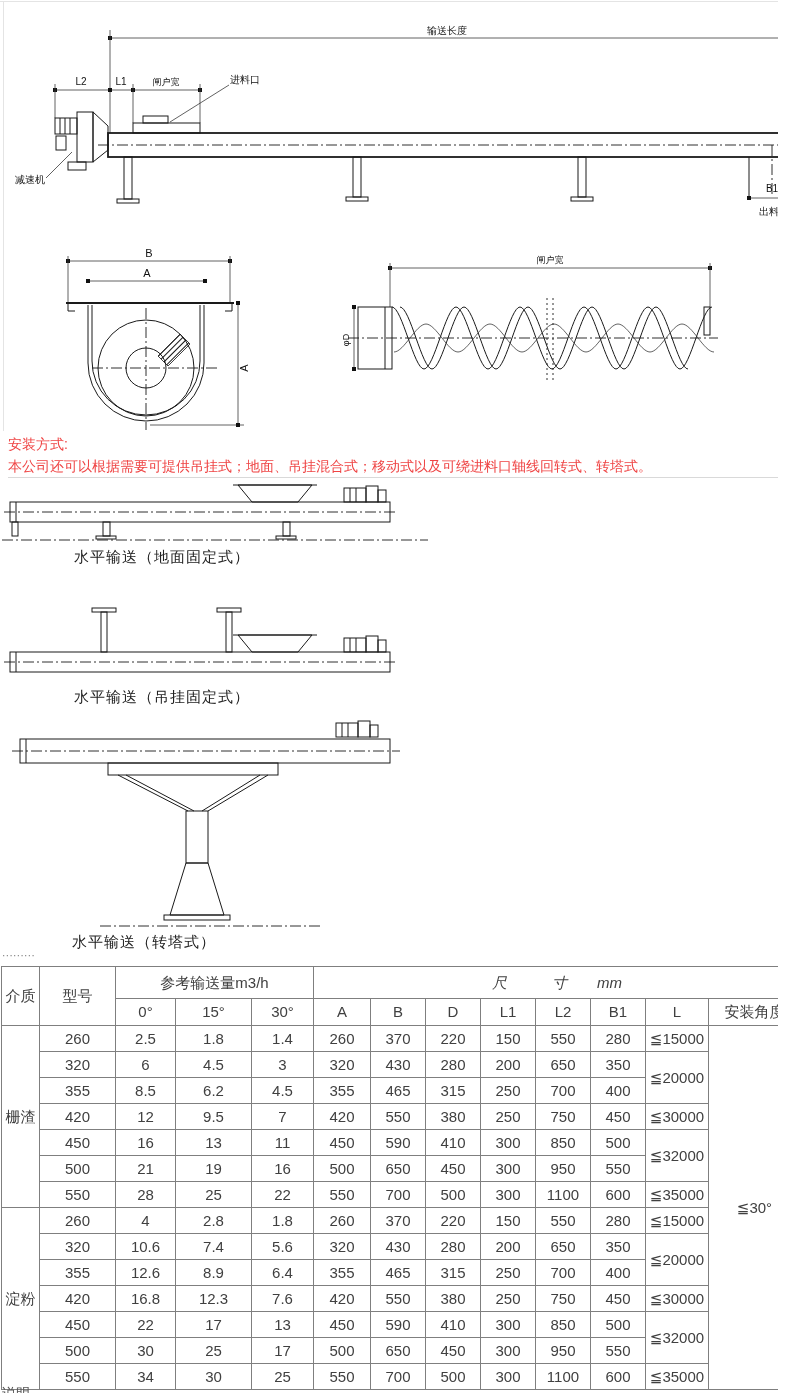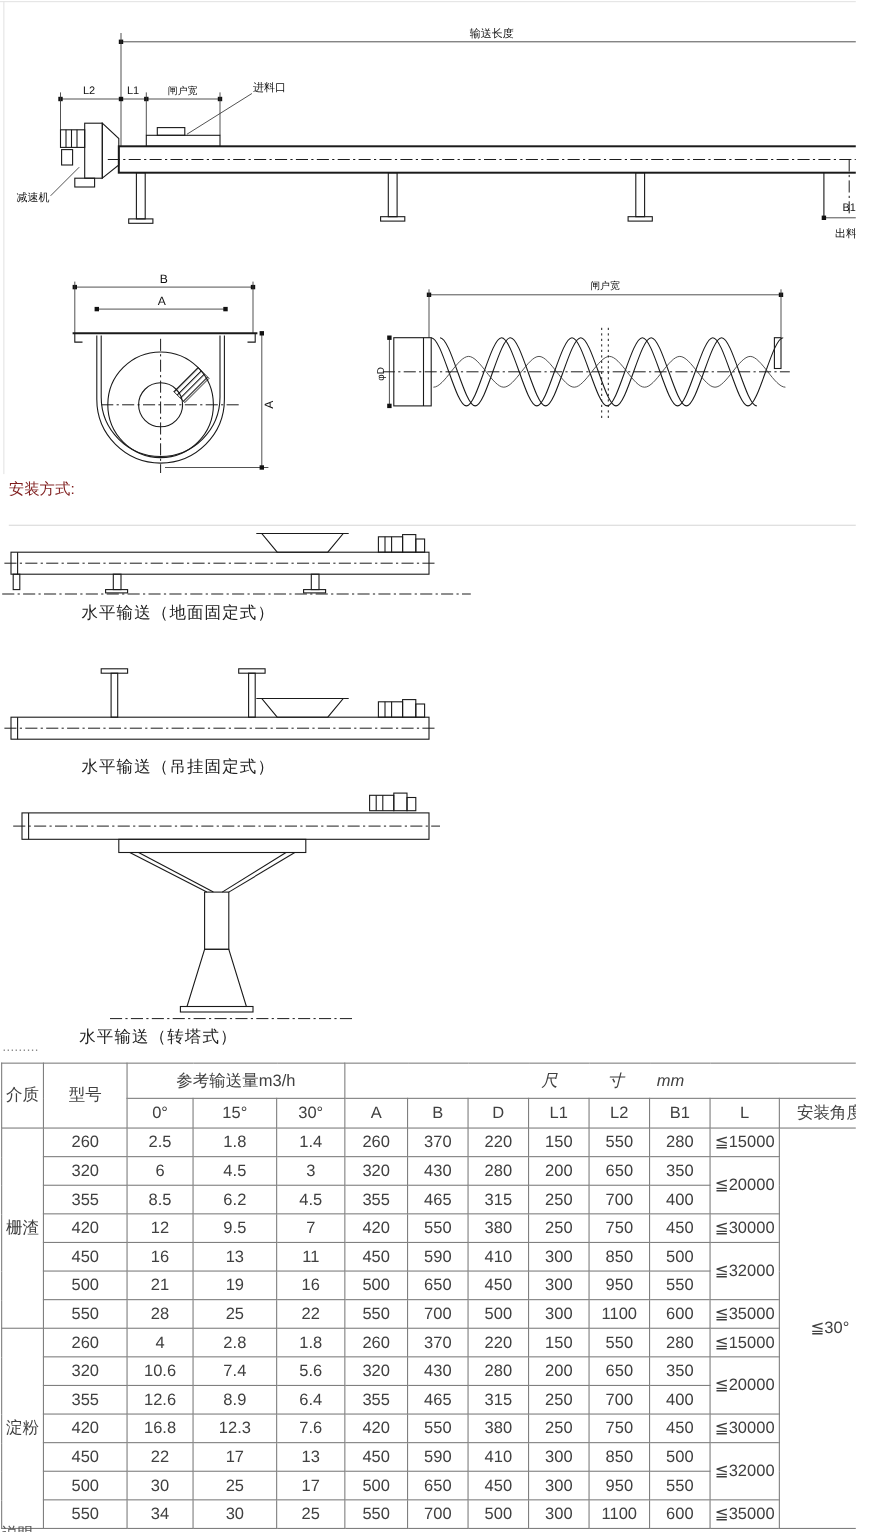--- a/index.html
+++ b/index.html
@@ -8,21 +8,21 @@
   .edge-top{position:absolute;left:0;top:1px;width:803px;height:0;border-top:1px solid #e4e4e4;}
   .edge-left{position:absolute;left:3px;top:1px;height:430px;width:0;border-left:1px solid #e4e4e4;}
   svg{position:absolute;display:block;}
   svg text{font-family:"Liberation Sans","DejaVu Sans",sans-serif;fill:#111;}
   .ln{stroke:#1a1a1a;stroke-width:1;fill:none;}
   .ln2{stroke:#1a1a1a;stroke-width:1.8;fill:none;}
   .thin{stroke:#3a3a3a;stroke-width:.8;fill:none;}
   .cl{stroke:#1a1a1a;stroke-width:.9;fill:none;stroke-dasharray:11 3 2 3;}
   .dot{stroke:#1a1a1a;stroke-width:.9;fill:none;stroke-dasharray:2 3;}
   .tick{fill:#111;stroke:none;}
-  .intro{position:absolute;left:8px;font-size:14px;color:#7f1d1d;line-height:20px;white-space:nowrap;}
+  .intro{position:absolute;left:8px;font-size:14px;color:#ef4444;line-height:20px;white-space:nowrap;}
   .divider{position:absolute;left:8px;top:477px;width:786px;border-top:1px solid #d9d9d9;height:0;}
   .caption{position:absolute;font-size:15px;color:#222;letter-spacing:1px;white-space:nowrap;}
   .frag{position:absolute;overflow:hidden;color:#8a8a8a;}
   #spec{position:absolute;left:1px;top:966px;width:799px;border-collapse:collapse;table-layout:fixed;}
   #spec th,#spec td{border:1px solid #7f7f7f;text-align:center;vertical-align:middle;
       font-size:15px;font-weight:normal;color:#404040;padding:0;line-height:1.05;
       white-space:nowrap;overflow:hidden;}
   #spec thead tr:first-child th{height:31px;}
   #spec thead tr:last-child th{height:26px;}
   #spec tbody td{height:25px;}
@@ -151,20 +151,21 @@
       <path class="ln" d="M392,59 c10,0 22,62 32,62 c10,0 22,-62 32,-62 c10,0 22,62 32,62 c10,0 22,-62 32,-62 c10,0 22,62 32,62 c10,0 22,-62 32,-62 c10,0 22,62 32,62 c10,0 22,-62 32,-62 c10,0 22,62 32,62 c10,0 22,-62 32,-62"></path>
       <path class="ln" d="M400,59 c10,0 22,62 32,62 c10,0 22,-62 32,-62 c10,0 22,62 32,62 c10,0 22,-62 32,-62 c10,0 22,62 32,62 c10,0 22,-62 32,-62 c10,0 22,62 32,62 c10,0 22,-62 32,-62 c10,0 22,62 32,62"></path>
       <path class="thin" d="M394,104 c10,0 22,-28 32,-28 c10,0 22,28 32,28 c10,0 22,-28 32,-28 c10,0 22,28 32,28 c10,0 22,-28 32,-28 c10,0 22,28 32,28 c10,0 22,-28 32,-28 c10,0 22,28 32,28 c10,0 22,-28 32,-28 c10,0 22,28 32,28"></path>
       <line class="dot" x1="547" y1="50" x2="547" y2="135"></line>
         <line class="dot" x1="553" y1="50" x2="553" y2="135"></line>
       <rect class="ln" x="704" y="59" width="6" height="28"></rect>
     </g>
   </svg>
 
   <div class="intro" style="top:434px">安装方式:</div>
+  <div class="intro" style="top:456px">本公司还可以根据需要可提供吊挂式；地面、吊挂混合式；移动式以及可绕进料口轴线回转式、转塔式。</div>
   <div class="divider"></div>
 
   <svg style="left:0;top:480px" width="440" height="66" viewBox="0 0 440 66">
     <rect class="ln" x="10" y="22" width="380" height="20"></rect>
     <line class="ln" x1="16" y1="22" x2="16" y2="42"></line>
     <line class="cl" x1="4" y1="32" x2="398" y2="32"></line>
     <polygon class="ln" points="238,5 312,5 298,22 252,22"></polygon>
     <line class="ln" x1="233" y1="5" x2="317" y2="5"></line>
     <rect class="ln" x="344" y="8" width="22" height="14"></rect>
     <line class="ln" x1="350" y1="8" x2="350" y2="22"></line>

